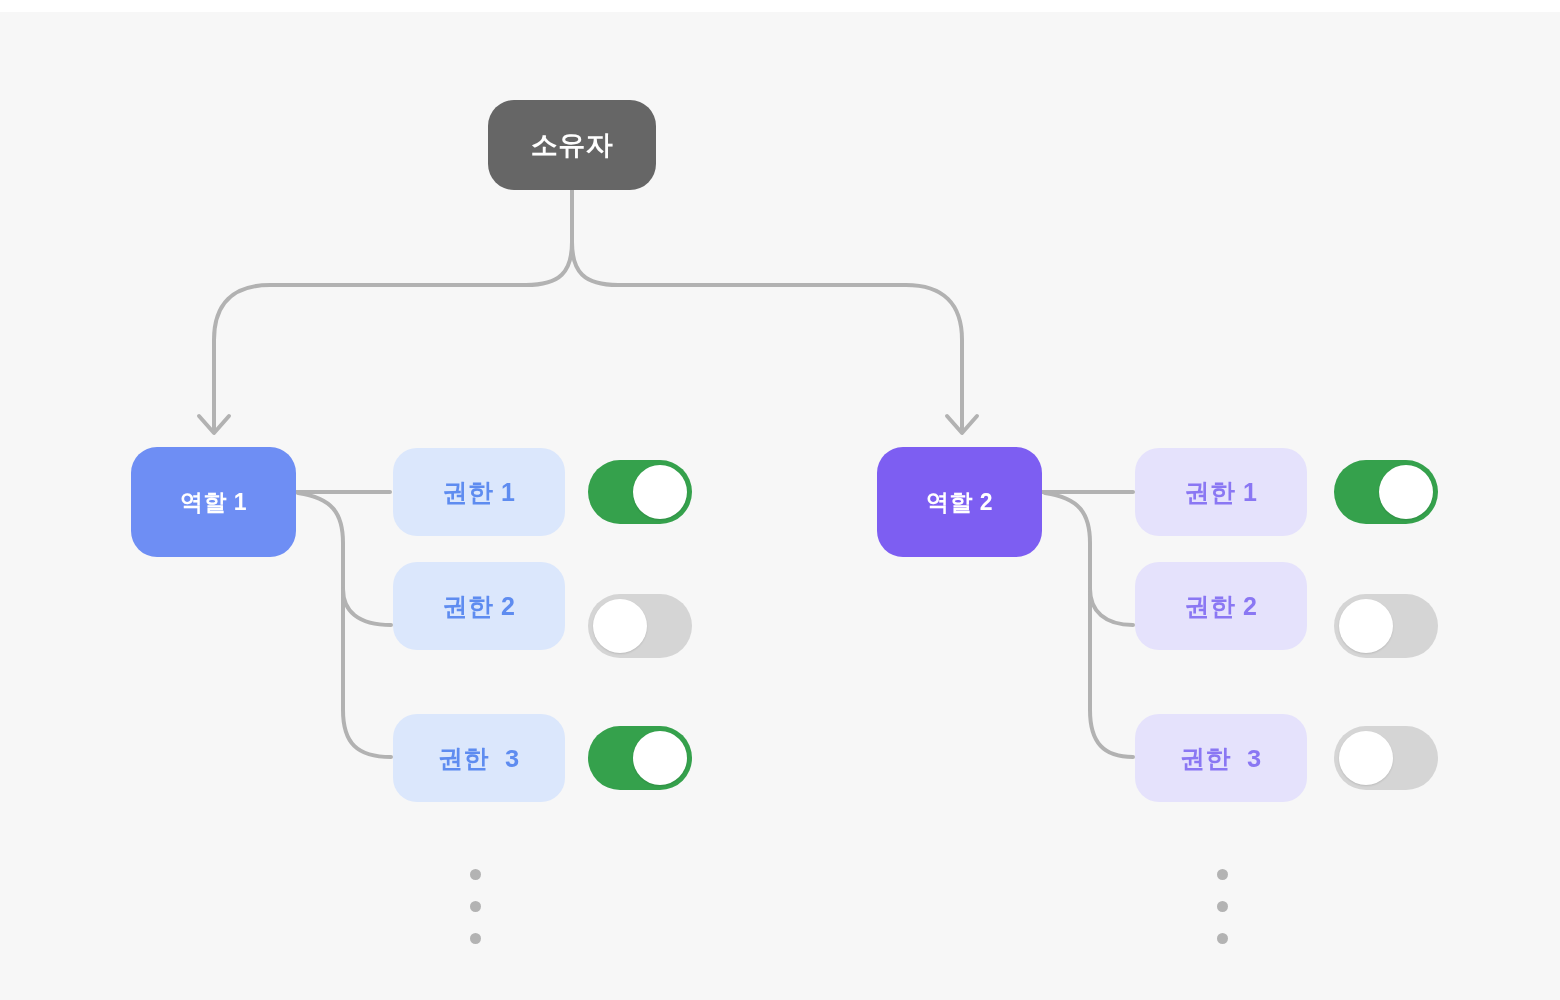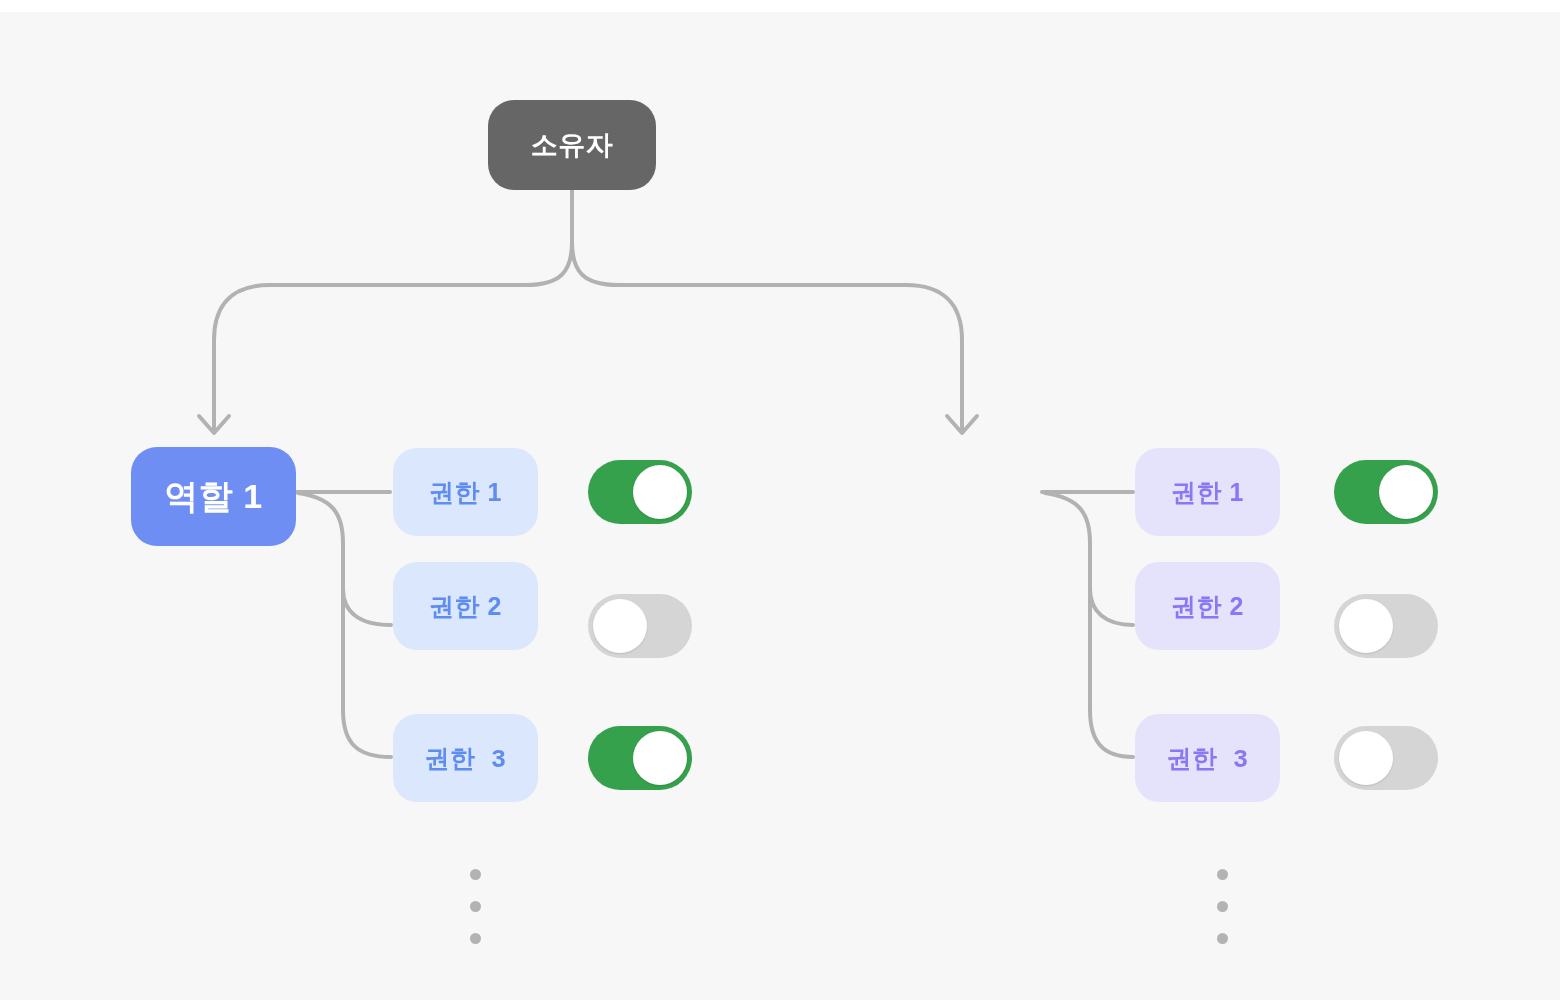--- a/index.html
+++ b/index.html
@@ -37,30 +37,30 @@
     letter-spacing: 0.5px;
   }
   .owner-node {
     left: 488px; top: 88px; width: 168px; height: 90px;
     background: var(--owner-box, #666);
     border-radius: 26px;
     color: #ffffff;
     font-size: 27px;
   }
   .role-node {
-    width: 165px; height: 99px; top: 435px;
+    width: 165px; height: 110px; top: 435px;
     border-radius: 26px;
     color: #ffffff;
-    font-size: 34px;
+    font-size: 23px;
     z-index: 2;
   }
   .role-1 { left: 131px; background: var(--role1-box, #6e8ef4); }
   .role-2 { left: 877px; background: var(--role2-box, #7d5ef2); }
   .perm-chip {
-    width: 145px; height: 88px;
+    width: 172px; height: 88px;
     border-radius: 24px;
     font-size: 25px;
     z-index: 2;
   }
   .perm-blue  { background: var(--perm1-bg, #dbe7fc); color: var(--perm1-text, #5e8cf0); }
   .perm-purple{ background: var(--perm2-bg, #e5e2fc); color: var(--perm2-text, #8a77f3); }
   .col-left  { left: 393px; }
   .col-right { left: 1135px; }
   .row-1 { top: 436px; }
   .row-2 { top: 550px; }
@@ -125,20 +125,23 @@
     <path d="M 1090 577 C 1090 599 1105 613 1133 613"></path>
   </svg>
 
   <div class="node owner-node">
     <span>소유자</span>
   </div>
 
   <div class="node role-node role-1">
     <span>역할 1</span>
   </div>
+  <div class="node role-node role-2">
+    <span>역할 2</span>
+  </div>
 
   <div class="node perm-chip perm-blue col-left row-1">
     <span>권한 1</span>
   </div>
   <div class="node perm-chip perm-blue col-left row-2">
     <span>권한 2</span>
   </div>
   <div class="node perm-chip perm-blue col-left row-3">
     <span>권한 3</span>
   </div>

